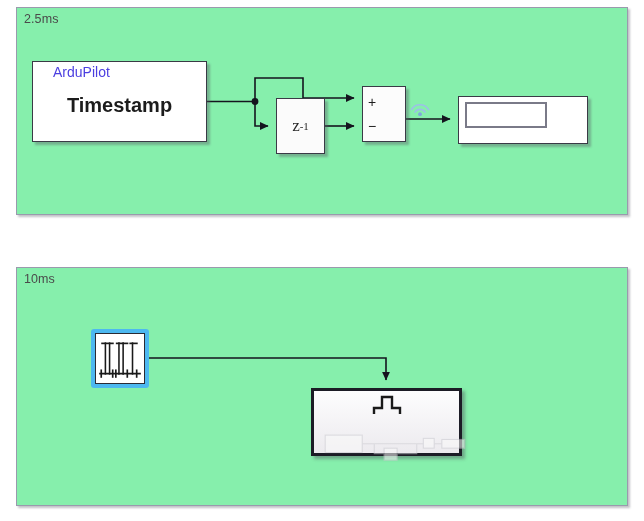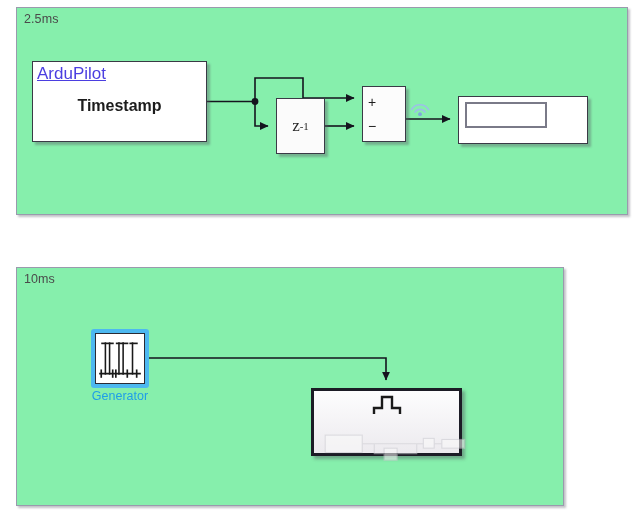--- a/index.html
+++ b/index.html
@@ -27,45 +27,44 @@
     position: absolute;
     top: 4px;
     left: 7px;
     font-size: 12.5px;
     color: #4a4a4a;
     letter-spacing: 0.1px;
     white-space: nowrap;
   }
 
   #group-25ms { left: 16px;  top: 7px;   width: 612px; height: 208px; }
-  #group-10ms { left: 16px;  top: 267px; width: 548px; height: 239px; }
+  #group-10ms { left: 16px;  top: 267px; width: 612px; height: 239px; }
 
   
   .sl-block {
     position: absolute;
     box-sizing: border-box;
     background: #ffffff;
     border: 1.5px solid #3a3a46;
     box-shadow: 2.5px 2.5px 2px rgba(90,90,100,0.40);
   }
 
   
   #blk-timestamp {
     left: 32px; top: 61px; width: 175px; height: 81px;
   }
   #blk-timestamp .blk-tag {
-    position: absolute; top: 2px; left: 4px;
-    font-size: 17px; color: #4b3ee0;
+    position: absolute; top: 2px; left: 20px;
+    font-size: 14px; color: #4b3ee0;
     white-space: nowrap;
-    text-decoration: underline;
   }
   #blk-timestamp .blk-main {
     position: absolute; left: 0; right: 0; top: 0; bottom: 0;
     display: flex; align-items: center; justify-content: center;
-    font-size: 16px; font-weight: bold; color: #1c1c1c;
+    font-size: 20px; font-weight: bold; color: #1c1c1c;
     padding-top: 8px;
     border-radius: 11px;
   }
 
   
   #blk-delay {
     left: 276px; top: 98px; width: 49px; height: 56px;
     background: #fbfbfb;
   }
   #blk-delay .zlabel {
@@ -222,21 +221,20 @@
         <line x1="16" y1="34" x2="16" y2="42"></line>
         <line x1="19" y1="34" x2="19" y2="42"></line>
         <line x1="30" y1="34" x2="30" y2="42"></line>
         <line x1="39" y1="34" x2="39" y2="42"></line>
       </g>
     </svg>
   </div>
 </div>
 
 <div id="label-pulsegen">
-  <div>Generator</div>
 </div>
 
 <div id="blk-subsystem">
   <svg class="trig-glyph" width="30" height="22" viewBox="0 0 30 22" xmlns="http://www.w3.org/2000/svg">
     <path d="M2,20 L2,14 L10,14 L10,3 L20,3 L20,14 L28,14 L28,20" stroke="#1a1a1a" stroke-width="2.4" fill="none" stroke-linejoin="miter" stroke-linecap="butt"></path>
   </svg>
 
   <svg class="inner-preview" width="100%" height="100%" viewBox="0 0 133 36" xmlns="http://www.w3.org/2000/svg">
     <rect x="2" y="8" width="34" height="16" fill="#fafafa" stroke="#c9c9cf" stroke-width="1"></rect>
     <rect x="56" y="20" width="12" height="11" fill="#fafafa" stroke="#c9c9cf" stroke-width="1"></rect>

